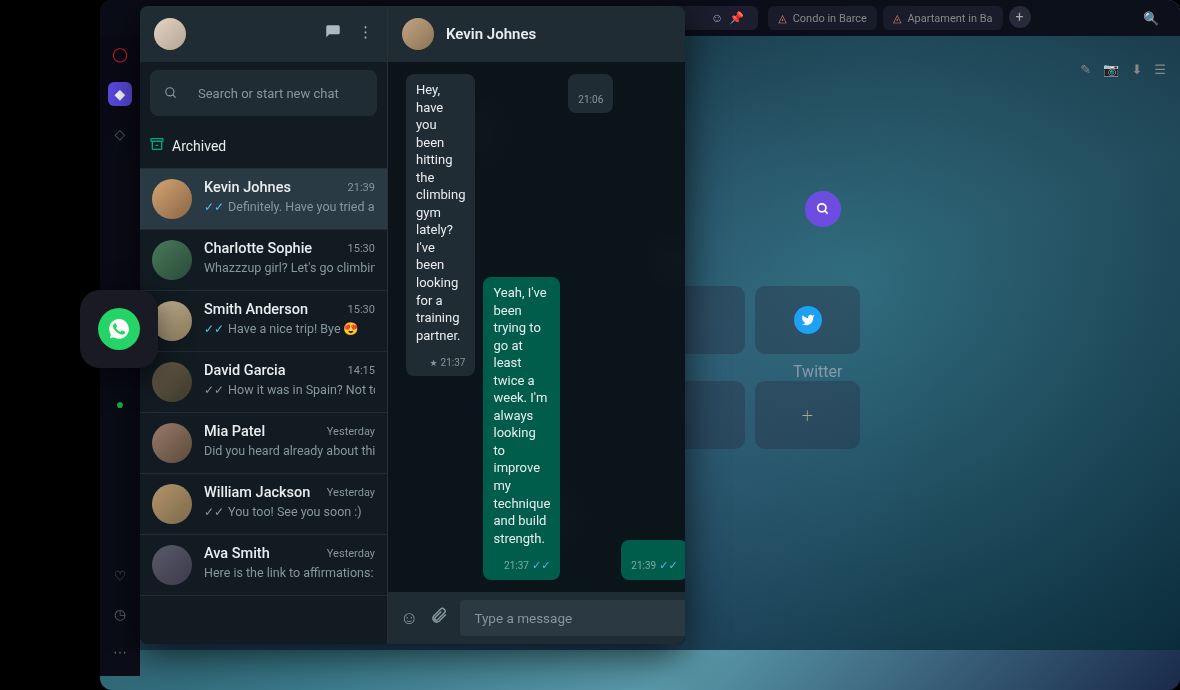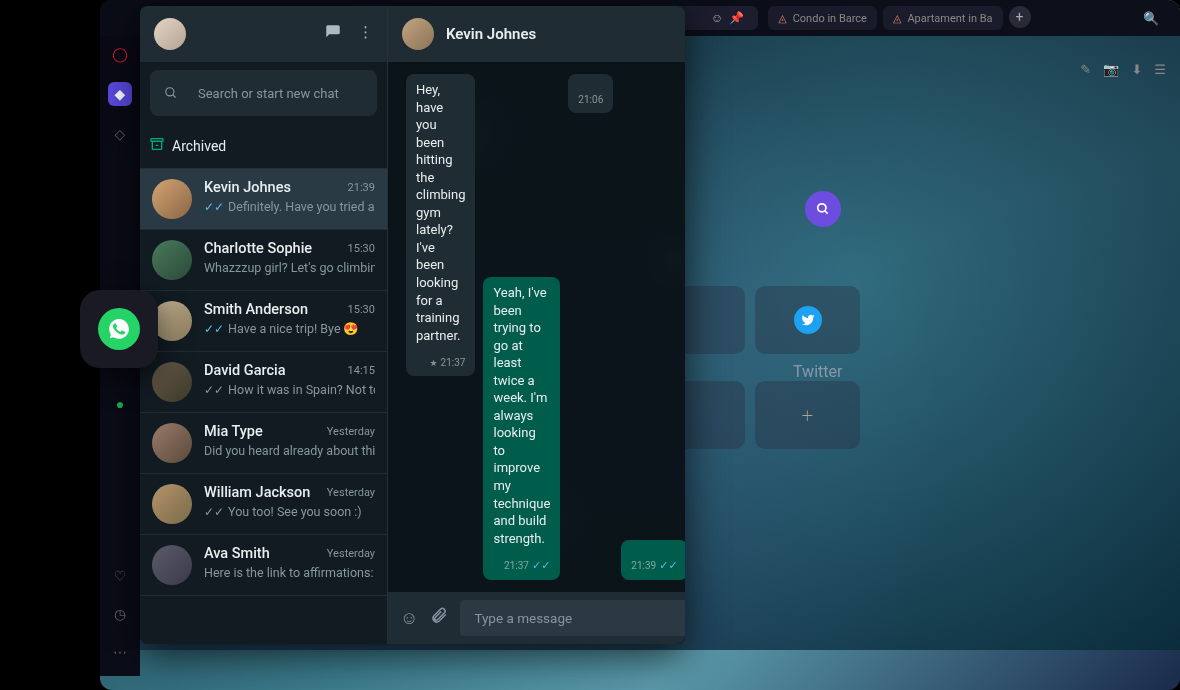--- a/index.html
+++ b/index.html
@@ -374,21 +374,21 @@
       <div class="chat-preview">
               <span class="dblcheck gray">✓✓</span>
               <span>How it was in Spain? Not too...</span>
             </div>
     </div>
         </div>
         <div class="chat-row">
     <div class="avatar-sm avatar-img5"></div>
     <div class="chat-info">
       <div class="chat-top">
-        <span class="chat-name">Mia Type</span>
+        <span class="chat-name">Mia Patel</span>
         <span class="chat-time">Yesterday</span>
       </div>
       <div class="chat-preview">
               <span>Did you heard already about this?...</span>
             </div>
     </div>
         </div>
         <div class="chat-row">
     <div class="avatar-sm avatar-img6"></div>
     <div class="chat-info">

